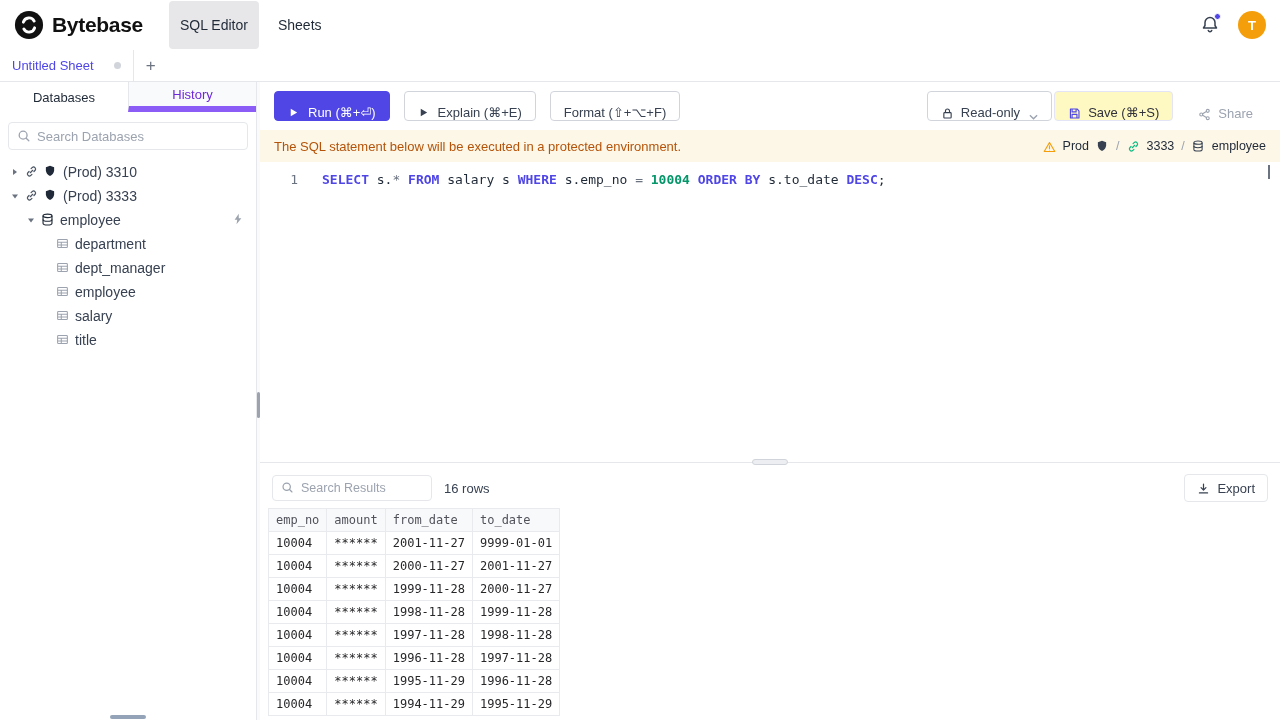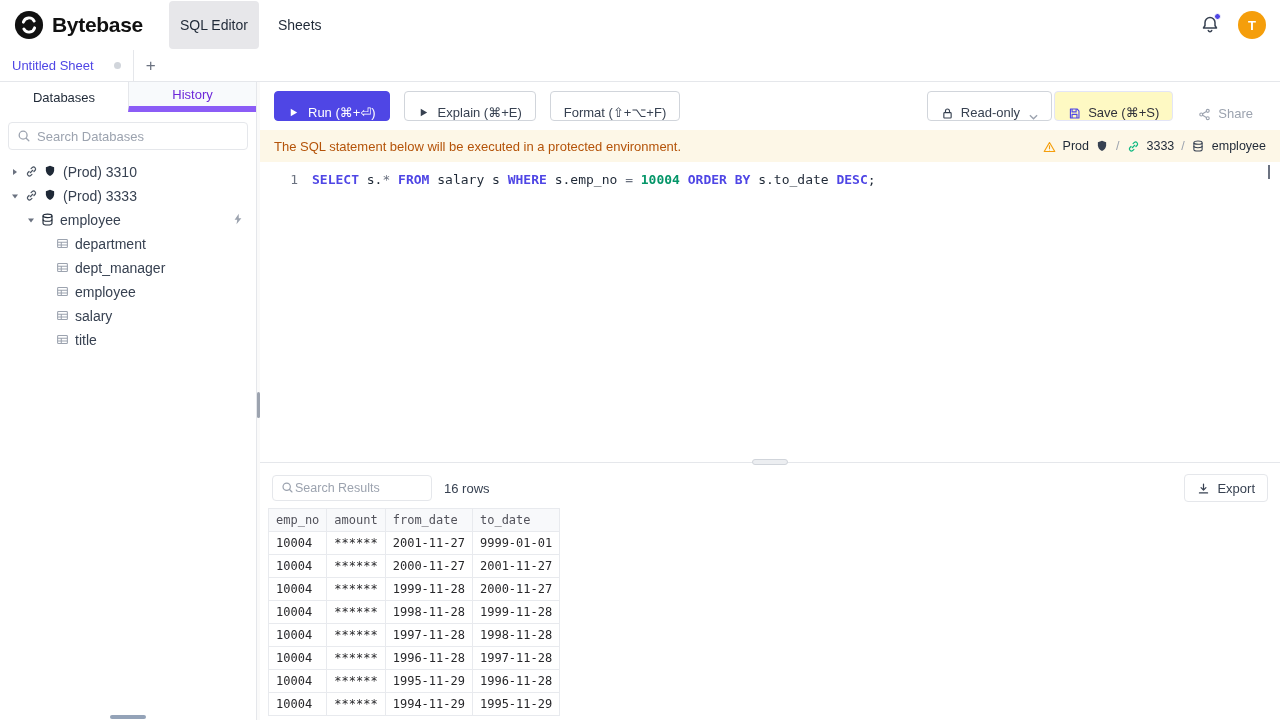--- a/index.html
+++ b/index.html
@@ -78,36 +78,36 @@
   .banner-right{margin-left:auto;display:flex;align-items:center;gap:7px;font-size:12.5px;color:#1f2937}
   .banner-right .sep{color:#9ca3af}
   .icon-amber{color:#f59e0b}
   .icon-green{color:#10b981}
   .icon-dark{color:#374151}
 
   .editor{flex:1;position:relative;font-family:"DejaVu Sans Mono","Liberation Mono",monospace;
     font-size:13px;padding-top:8px;background:#fff}
   .code-line{display:flex;line-height:20px}
   .gutter{width:38px;text-align:right;color:#6b7280;flex:0 0 auto}
-  .code{margin-left:14px;white-space:pre}
+  .code{margin-left:24px;white-space:pre}
   .tok-keyword{color:#4f46e5;font-weight:700}
   .tok-number{color:#059669;font-weight:700}
   .tok-operator{color:#6b7280}
   .tok-plain{color:#1f2937}
   .editor-scrollthumb{position:absolute;top:3px;right:10px;width:2px;height:14px;background:#6b7280}
 
   .splitter{height:6px;border-top:1px solid #e5e7eb;position:relative;flex:0 0 auto}
   .hhandle{position:absolute;top:-4px;left:50%;transform:translateX(-50%);width:36px;height:6px;
     border-radius:3px;background:#eceef1;border:1px solid #d1d5db;cursor:row-resize}
 
   
   .results{height:252px;display:flex;flex-direction:column}
   .results-bar{height:40px;display:flex;align-items:center;padding:0 12px;gap:12px;flex:0 0 auto}
   .results-search{width:160px;height:26px;border:1px solid #e5e7eb;border-radius:4px;
-    display:flex;align-items:center;padding:0 8px;color:#9ca3af}
+    display:flex;align-items:center;gap:6px;padding:0 8px;color:#9ca3af}
   .results-search input{border:none;outline:none;flex:1;font-size:12.5px;color:#374151;
     font-family:inherit;background:transparent;min-width:0}
   .results-search input::placeholder{color:#9ca3af}
   .rowcount{font-size:13px;color:#374151}
   .btn-export{margin-left:auto;height:28px;border:1px solid #e5e7eb;border-radius:4px;background:#fff;
     display:inline-flex;align-items:center;gap:7px;padding:0 12px;font-size:13px;color:#374151;cursor:pointer}
 
   .table-wrap{flex:1;overflow:hidden;padding-left:8px}
   table{border-collapse:collapse;font-family:"DejaVu Sans Mono","Liberation Mono",monospace;font-size:12px}
   th,td{border:1px solid #e8eaee;padding:3px 7px;text-align:left;height:23px;white-space:nowrap;line-height:16px}

